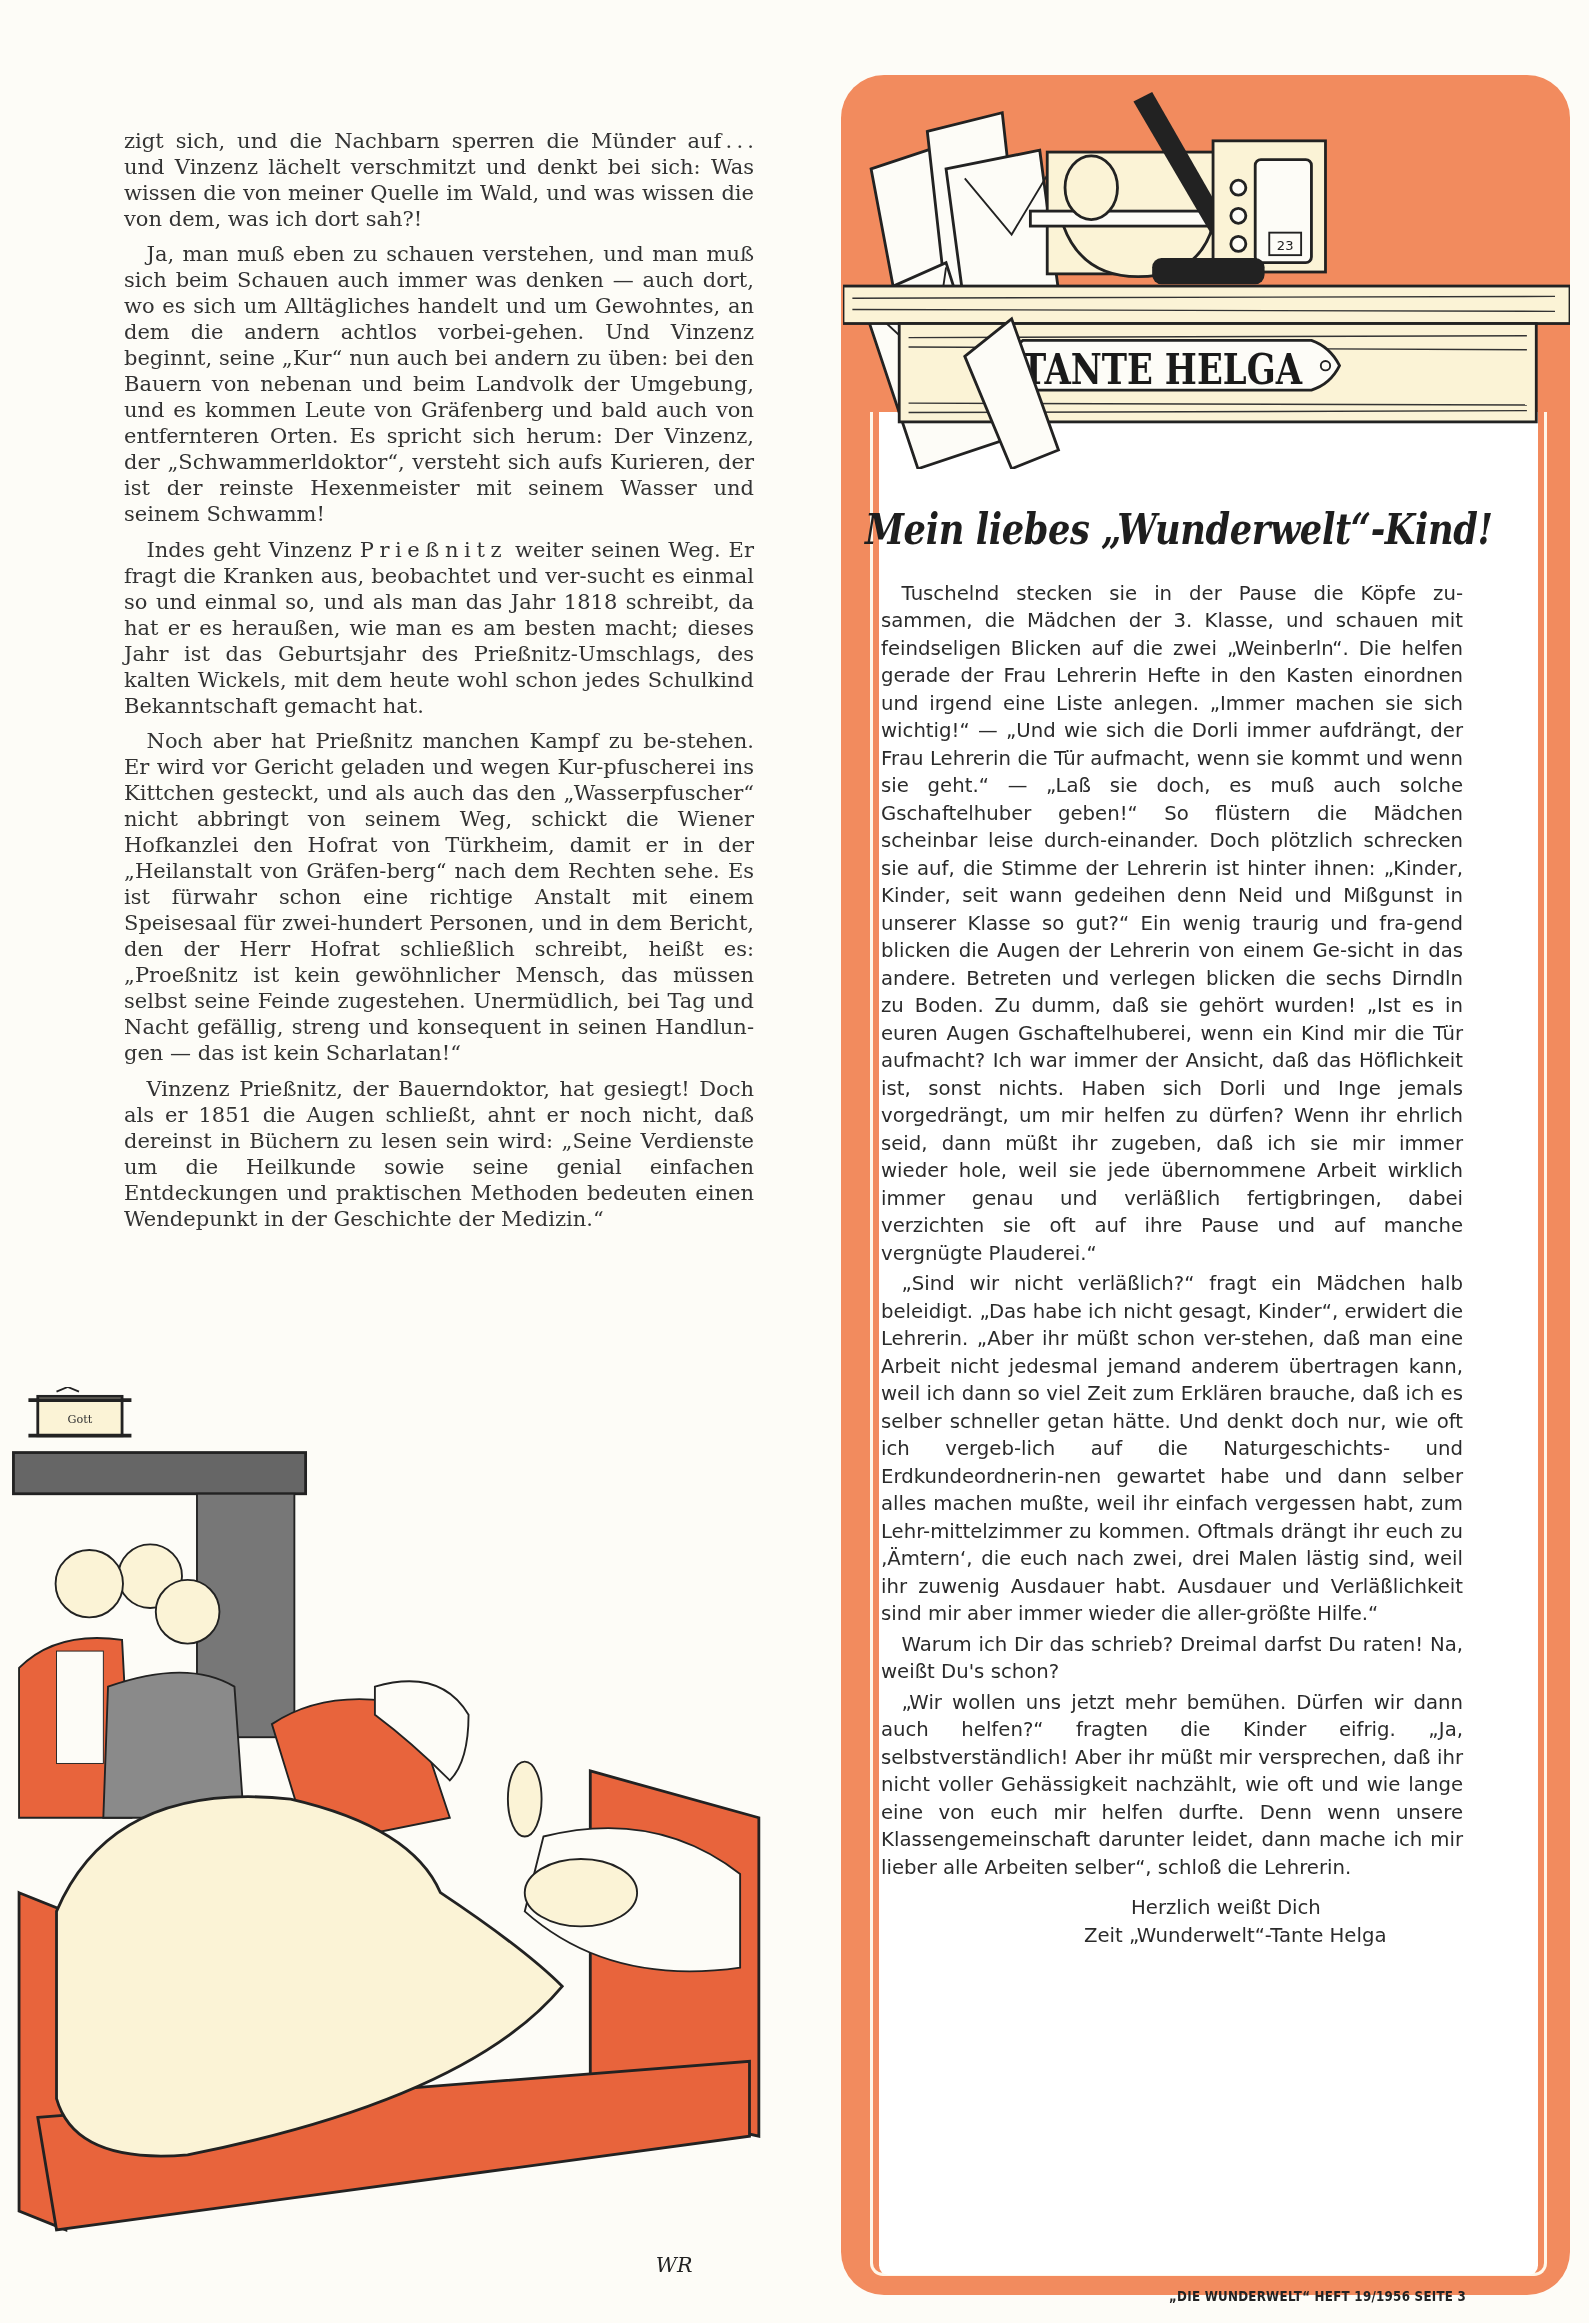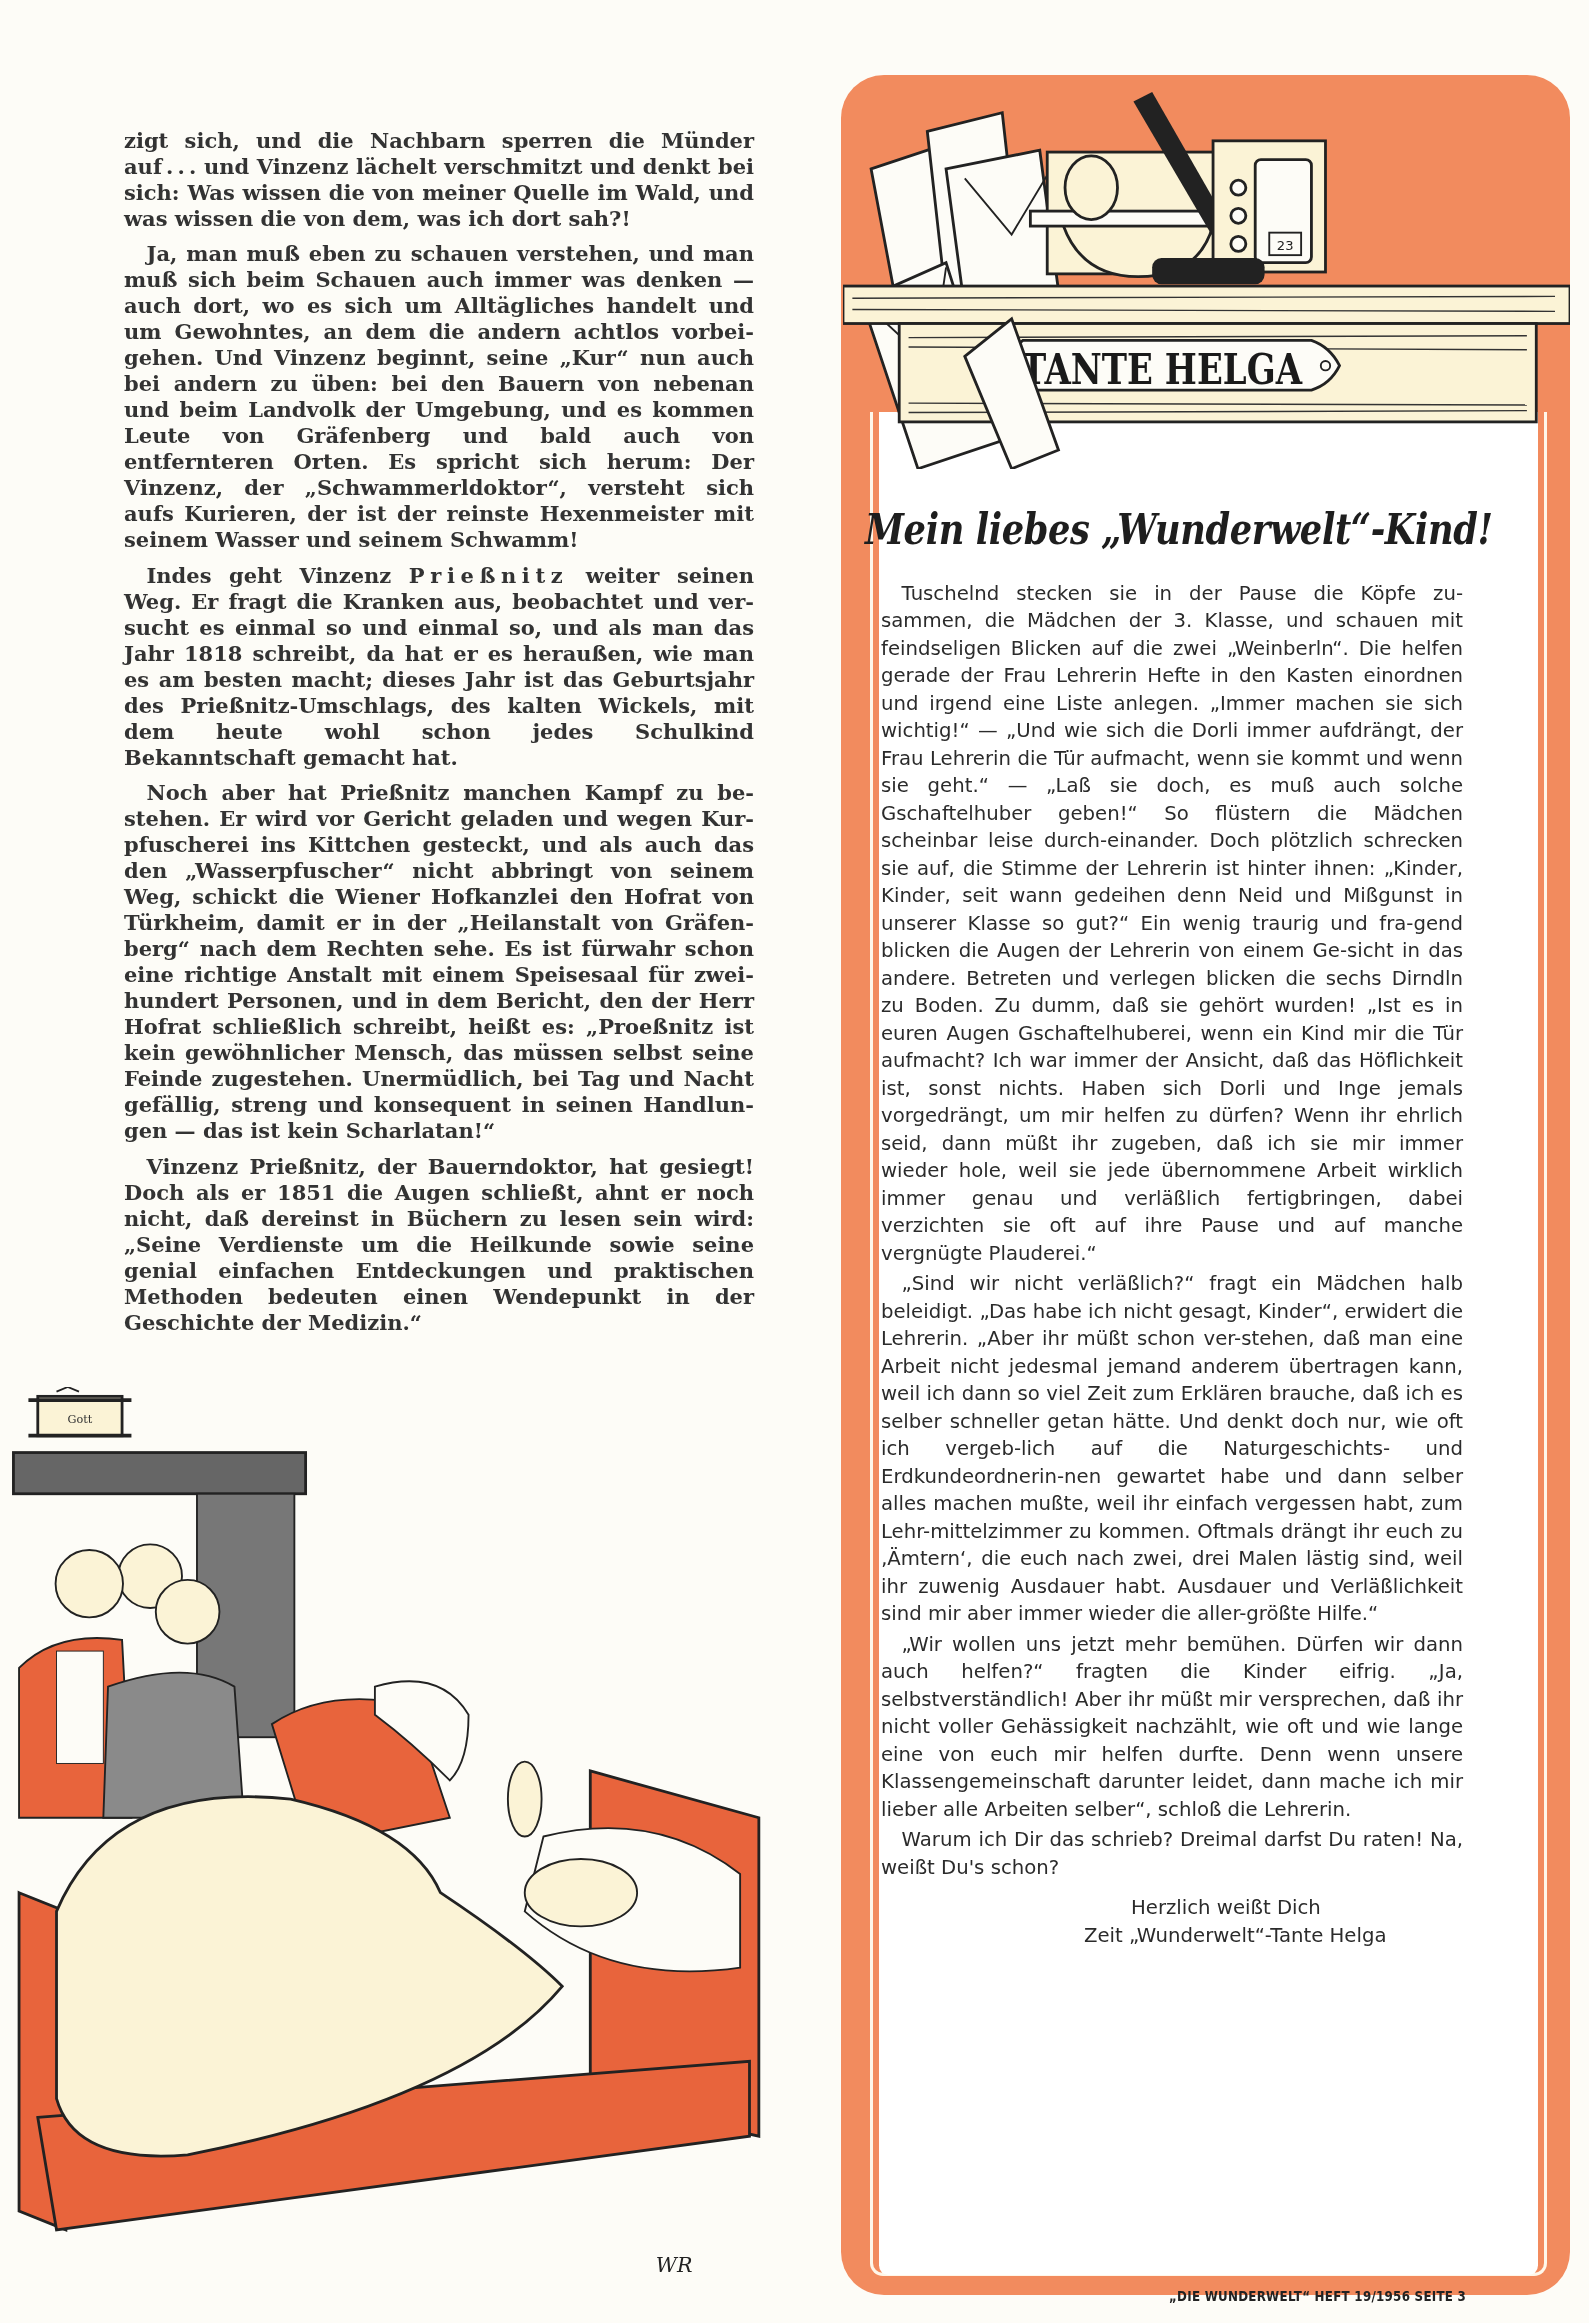--- a/index.html
+++ b/index.html
@@ -7,21 +7,21 @@
     width: 1589px; height: 2324px; background: #fdfcf7; position: relative; overflow: hidden;
     color: #2a2a2a;
   }
   
   .left-col {
     position: absolute; left: 124px; top: 128px; width: 630px;
     font-family: "DejaVu Serif", "Liberation Serif", serif;
     font-size: 21px; line-height: 26px; color: #333;
     text-align: justify; hyphens: manual;
   }
-  .left-col p { margin: 0 0 9.4px 0; text-indent: 0; font-weight: bold; }
+  .left-col p { margin: 0 0 9.4px 0; text-indent: 0; }
   .left-col p.indent { text-indent: 22.5px; }
   .spaced { letter-spacing: 5.6px; }
 
   
   .illustration { position: absolute; left: 0; top: 1387px; width: 806px; height: 899px; }
 
   
   .frame-outer {
     position: absolute; left: 841px; top: 75px; width: 729px; height: 2220px;
     background: #f28b5e; border-radius: 43px;
@@ -162,22 +162,22 @@
   <circle cx="515" cy="310" r="5" fill="#fdfcf7" stroke="#222" stroke-width="2"></circle>
   <text x="340" y="330" font-size="46" font-weight="bold" text-anchor="middle" fill="#1a1a1a" font-family="DejaVu Serif, serif" textLength="300" lengthAdjust="spacingAndGlyphs">TANTE HELGA</text>
 
   <path d="M130 300 L180 260 L230 400 L180 420 Z" fill="#fdfcf7" stroke="#222" stroke-width="3"></path>
 </svg>
 
 <div class="letter">
   <div class="letter-title">Mein liebes „Wunderwelt“-Kind!</div>
   <p class="indent">Tuschelnd stecken sie in der Pause die Köpfe zu-sammen, die Mädchen der 3. Klasse, und schauen mit feindseligen Blicken auf die zwei „Weinberln“. Die helfen gerade der Frau Lehrerin Hefte in den Kasten einordnen und irgend eine Liste anlegen. „Immer machen sie sich wichtig!“ — „Und wie sich die Dorli immer aufdrängt, der Frau Lehrerin die Tür aufmacht, wenn sie kommt und wenn sie geht.“ — „Laß sie doch, es muß auch solche Gschaftelhuber geben!“ So flüstern die Mädchen scheinbar leise durch-einander. Doch plötzlich schrecken sie auf, die Stimme der Lehrerin ist hinter ihnen: „Kinder, Kinder, seit wann gedeihen denn Neid und Mißgunst in unserer Klasse so gut?“ Ein wenig traurig und fra-gend blicken die Augen der Lehrerin von einem Ge-sicht in das andere. Betreten und verlegen blicken die sechs Dirndln zu Boden. Zu dumm, daß sie gehört wurden! „Ist es in euren Augen Gschaftelhuberei, wenn ein Kind mir die Tür aufmacht? Ich war immer der Ansicht, daß das Höflichkeit ist, sonst nichts. Haben sich Dorli und Inge jemals vorgedrängt, um mir helfen zu dürfen? Wenn ihr ehrlich seid, dann müßt ihr zugeben, daß ich sie mir immer wieder hole, weil sie jede übernommene Arbeit wirklich immer genau und verläßlich fertigbringen, dabei verzichten sie oft auf ihre Pause und auf manche vergnügte Plauderei.“</p>
   <p class="indent">„Sind wir nicht verläßlich?“ fragt ein Mädchen halb beleidigt. „Das habe ich nicht gesagt, Kinder“, erwidert die Lehrerin. „Aber ihr müßt schon ver-stehen, daß man eine Arbeit nicht jedesmal jemand anderem übertragen kann, weil ich dann so viel Zeit zum Erklären brauche, daß ich es selber schneller getan hätte. Und denkt doch nur, wie oft ich vergeb-lich auf die Naturgeschichts- und Erdkundeordnerin-nen gewartet habe und dann selber alles machen mußte, weil ihr einfach vergessen habt, zum Lehr-mittelzimmer zu kommen. Oftmals drängt ihr euch zu ‚Ämtern‘, die euch nach zwei, drei Malen lästig sind, weil ihr zuwenig Ausdauer habt. Ausdauer und Verläßlichkeit sind mir aber immer wieder die aller-größte Hilfe.“</p>
+  <p class="indent">Warum ich Dir das schrieb? Dreimal darfst Du raten! Na, weißt Du's schon?</p>
   <p class="indent">„Wir wollen uns jetzt mehr bemühen. Dürfen wir dann auch helfen?“ fragten die Kinder eifrig. „Ja, selbstverständlich! Aber ihr müßt mir versprechen, daß ihr nicht voller Gehässigkeit nachzählt, wie oft und wie lange eine von euch mir helfen durfte. Denn wenn unsere Klassengemeinschaft darunter leidet, dann mache ich mir lieber alle Arbeiten selber“, schloß die Lehrerin.</p>
-  <p class="indent">Warum ich Dir das schrieb? Dreimal darfst Du raten! Na, weißt Du's schon?</p>
   <div class="sign-off">
     <div>Herzlich weißt Dich</div>
     <div>Zeit „Wunderwelt“-Tante Helga</div>
   </div>
 </div>
 
 <div class="footer">„DIE WUNDERWELT“ HEFT 19/1956  SEITE 3</div>
 
 
 </body></html>

